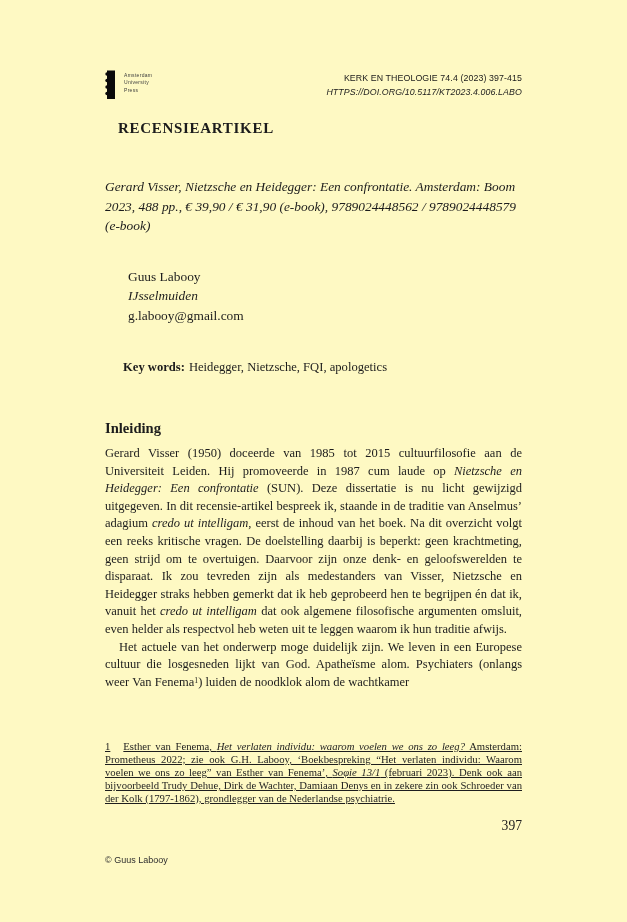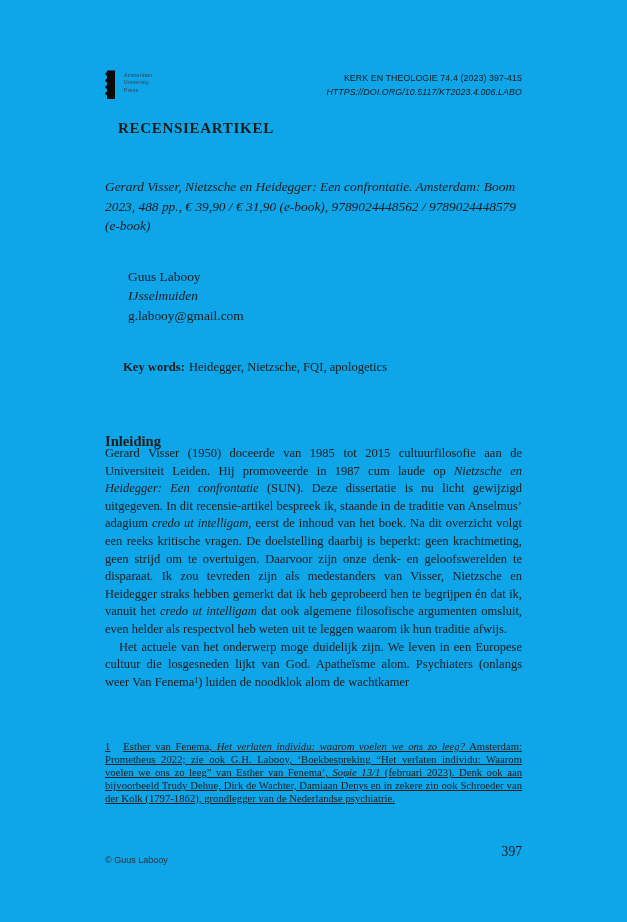--- a/index.html
+++ b/index.html
@@ -1,21 +1,21 @@
 <!DOCTYPE html>
 <html><head>
 <meta charset="utf-8">
 <style>
   html, body { margin: 0; padding: 0; background: #ffffff; }
   .page {
     position: relative;
     width: 627px;
     height: 922px;
     margin: 0 auto;
-    background: #0ea5e9;
+    background: #fef9c3;
     font-family: "Liberation Serif", serif;
     color: #1c1c1c;
     overflow: hidden;
   }
   .it { font-style: italic; }
   .bd { font-weight: bold; }
   .sup { font-size: 0.62em; position: relative; top: -0.38em; }
 
   
   .logo {
@@ -45,21 +45,21 @@
   .title-block { position: absolute; left: 105px; top: 174px; width: 417px; }
   .title-block h1 { margin: 0; font-size: 17.6px; line-height: 21px; font-weight: bold; }
   .subtitle { font-style: italic; font-size: 13.4px; line-height: 19.6px; margin-top: 3px; }
 
   .author-block { position: absolute; left: 105px; top: 267px; font-size: 13.4px; line-height: 19.3px; margin-left: 23px; }
 
   .keywords { position: absolute; left: 123px; top: 360px; font-size: 12.6px; }
   .keywords span + span { margin-left: 4px; }
 
   .section-heading {
-    position: absolute; left: 105px; top: 433px; margin: 0;
+    position: absolute; left: 105px; top: 420px; margin: 0;
     font-size: 14.6px; font-weight: bold;
   }
 
   
   .body-text {
     position: absolute; left: 105px; top: 445px; width: 417px; height: 318px;
     overflow: hidden;
     font-size: 12.5px; line-height: 17.6px;
     text-align: justify;
   }
@@ -75,21 +75,21 @@
   }
   .fn-num { margin-right: 13px; }
 
   
   .copyright {
     position: absolute; left: 105px; top: 855px;
     font-family: "Liberation Sans", sans-serif;
     font-size: 9px; color: #2e2e2e;
   }
   .page-number {
-    position: absolute; right: 105px; top: 844px;
+    position: absolute; right: 105px; top: 818px;
     font-size: 13.6px; color: #1c1c1c;
   }
 </style>
 </head>
 <body>
 
 <div class="page">
 
   <div class="logo">
     <svg class="logo-mark" width="11" height="30" viewBox="0 0 11 30" aria-hidden="true">

